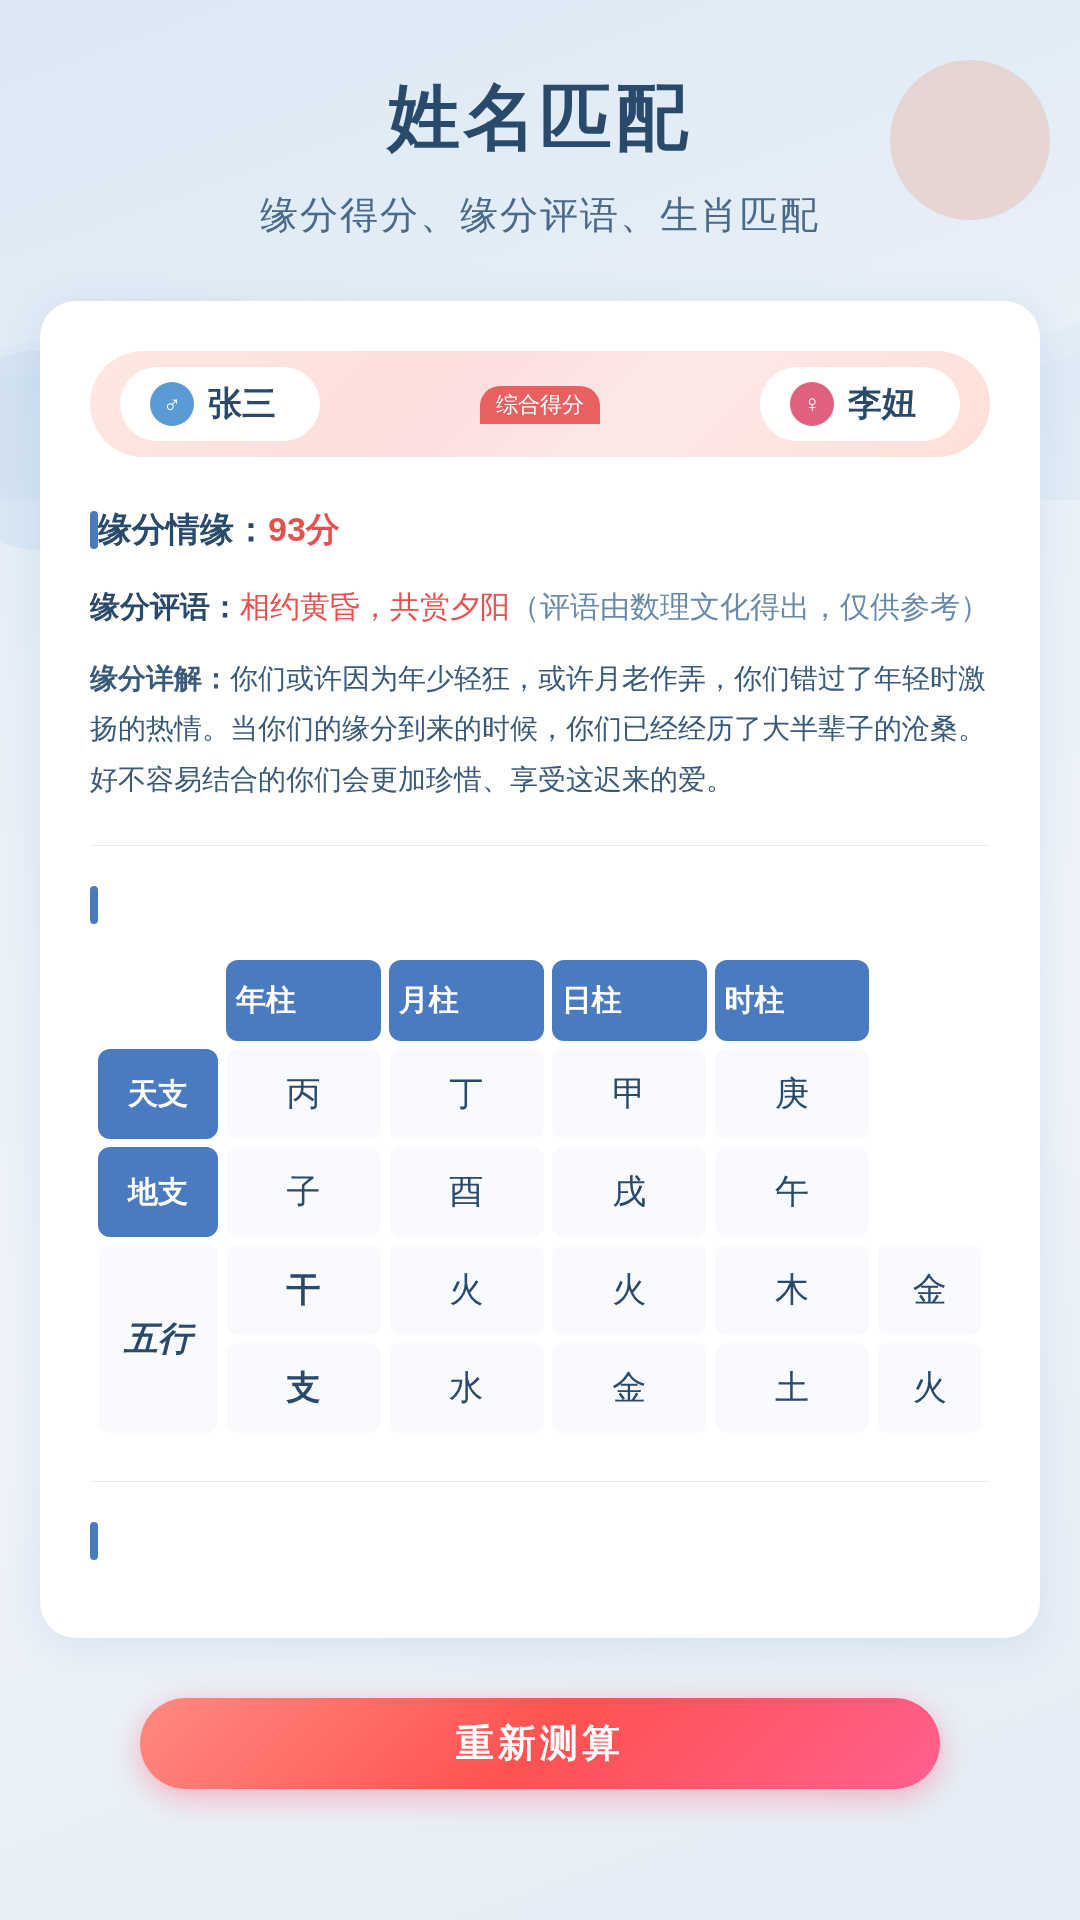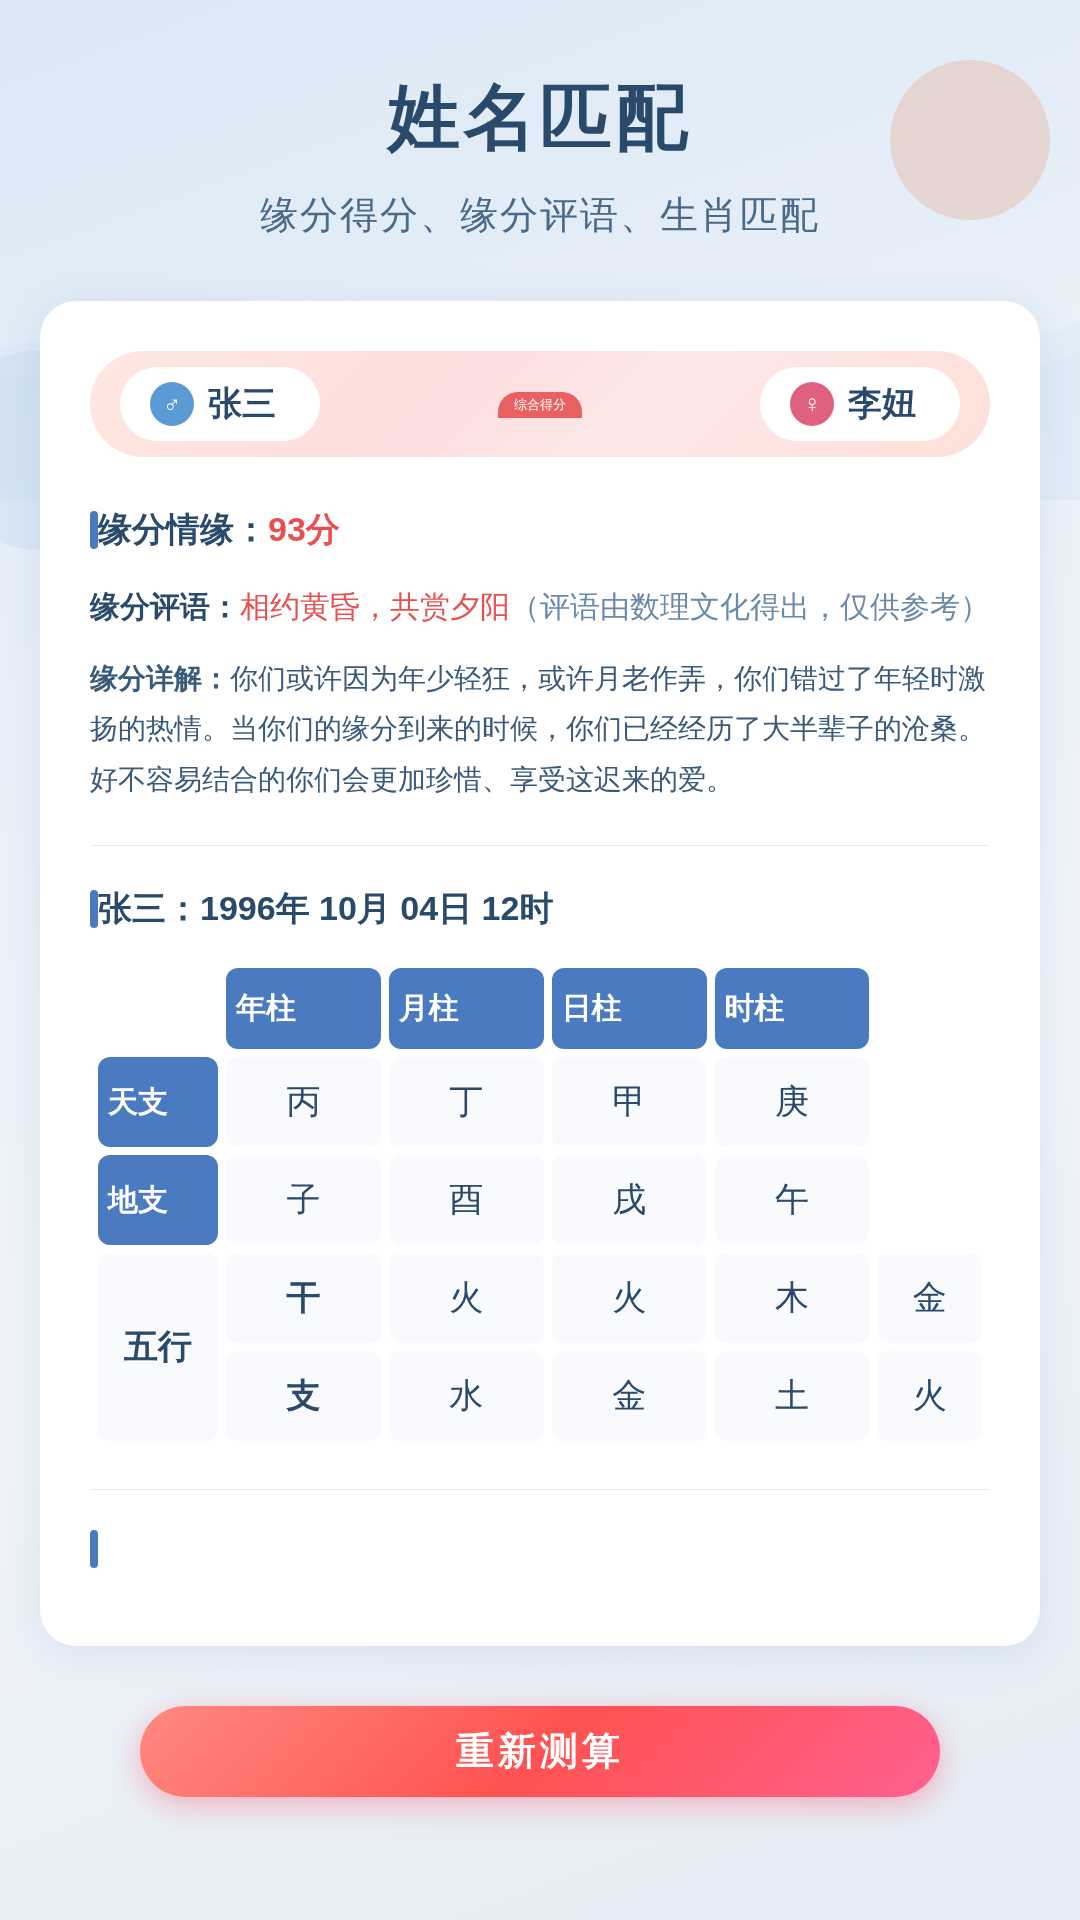--- a/index.html
+++ b/index.html
@@ -133,21 +133,21 @@
     .score-center {
       display: flex;
       flex-direction: column;
       align-items: center;
       position: absolute;
       left: 50%;
       transform: translateX(-50%);
     }
 
     .score-label-top {
-      font-size: 13px;
+      font-size: 22px;
       color: #fff;
       background: #e86060;
       border-radius: 20px 20px 0 0;
       padding: 4px 16px;
       margin-bottom: -2px;
       z-index: 1;
     }
 
     .score-circle {
       width: 110px;
@@ -246,21 +246,21 @@
       background: #f8fafd;
       border-radius: 12px;
     }
 
     .bazi-table .row-header {
       background: #4a7abf;
       color: #fff;
       font-size: 30px;
       font-weight: 600;
       border-radius: 12px;
-      text-align: left;
+      text-align: center;
       padding: 20px 10px;
     }
 
     .wuxing-row-header {
       background: #4a7abf;
       color: #fff;
       font-size: 30px;
       font-weight: 600;
       border-radius: 12px;
       text-align: center;
@@ -350,23 +350,20 @@
     <div class="text-detail">
       <strong>缘分详解：</strong><span>你们或许因为年少轻狂，或许月老作弄，你们错过了年轻时激扬的热情。当你们的缘分到来的时候，你们已经经历了大半辈子的沧桑。好不容易结合的你们会更加珍惜、享受这迟来的爱。</span>
     </div>
   </div>
 
   <hr class="section-divider">
 
   <div>
     <div class="section-heading">
       <div class="section-bar"></div>
-      <span>
-        <span>张三</span>：<span>1996年 10月 04日 12时</span>
-      </span>
     </div>
 
     <table class="bazi-table">
       <thead>
         <tr>
           <th style="background:transparent; width:120px;"></th>
           <th>年柱</th>
           <th>月柱</th>
           <th>日柱</th>
           <th>时柱</th>
@@ -384,21 +381,21 @@
 
         <tr>
           <td class="row-header">地支</td>
           <td>子</td>
           <td>酉</td>
           <td>戌</td>
           <td>午</td>
         </tr>
 
         <tr>
-          <td class="wuxing-row-header" rowspan="2" style="padding: 10px 5px;">
+          <td class="wuxing-row-header" rowspan="2" style="padding: 10px 5px; font-style: italic;">
             <div>五行</div>
           </td>
           <td class="wuxing-sub-header">干</td>
           <td>火</td>
           <td>火</td>
           <td>木</td>
           <td>金</td>
         </tr>
 
         <tr>

